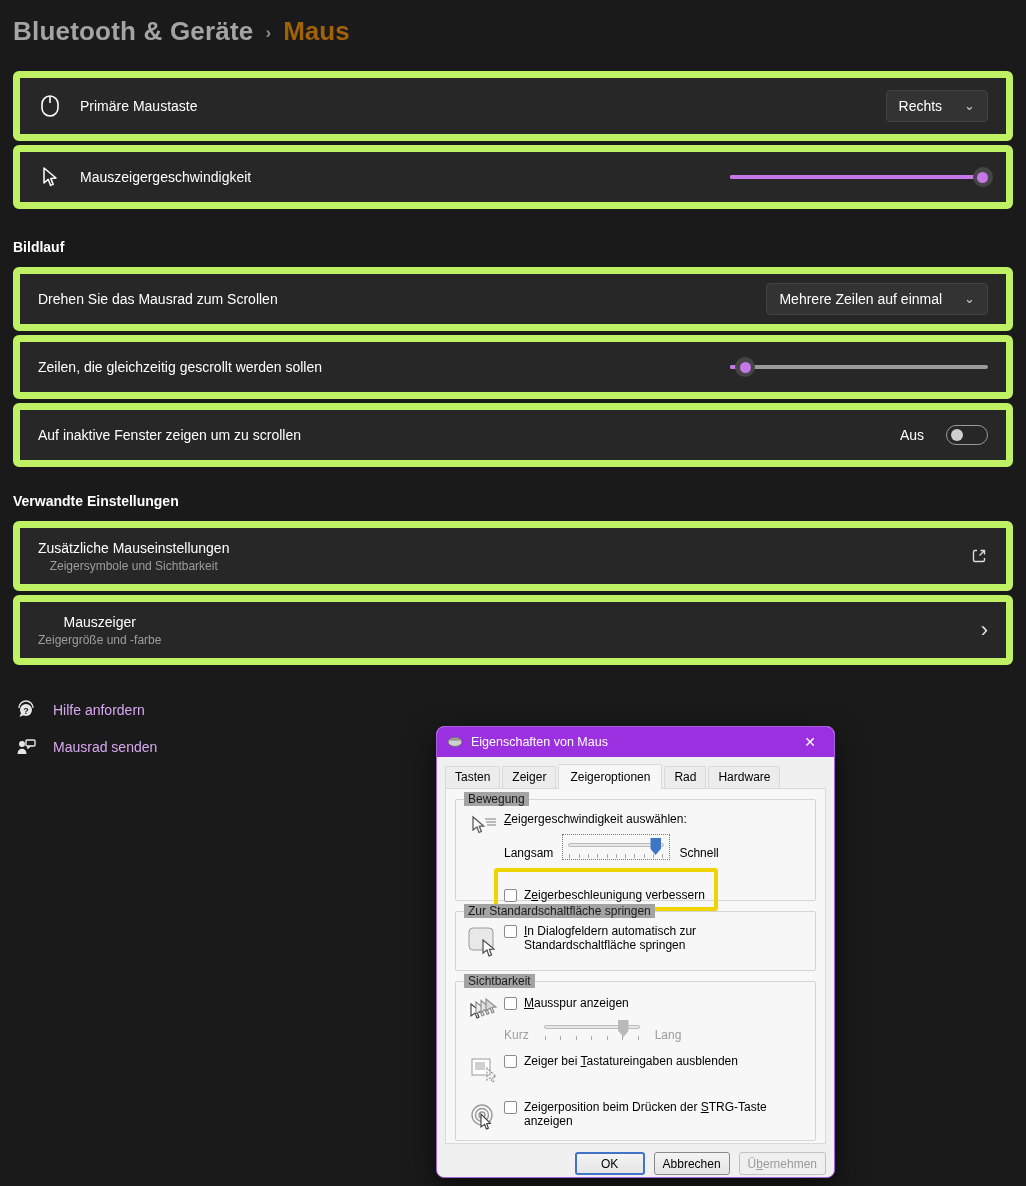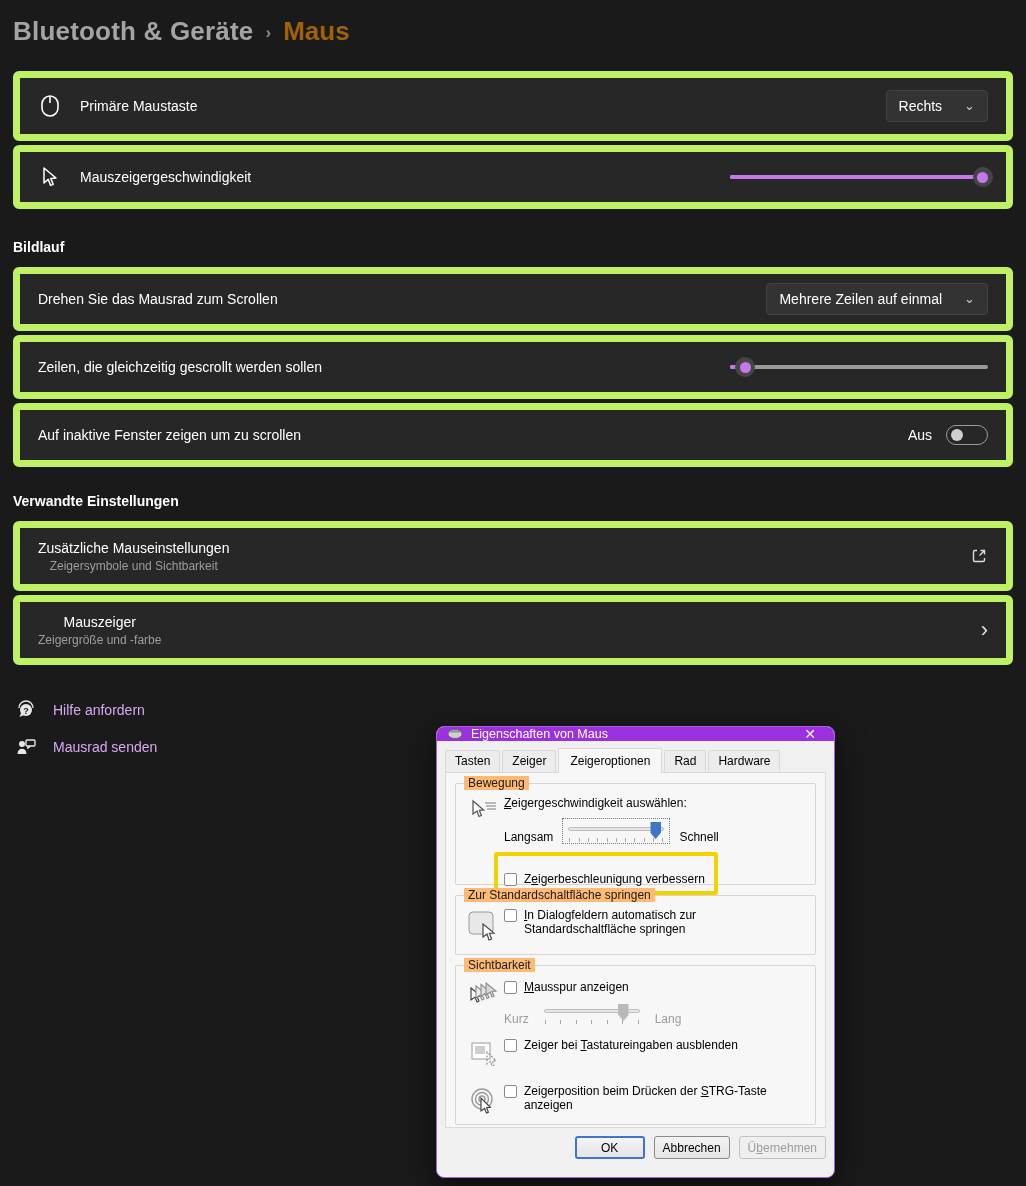--- a/index.html
+++ b/index.html
@@ -40,21 +40,21 @@
   .slider { position:relative; width:258px; height:20px; }
   .slider .track { position:absolute; left:0; right:0; top:8px; height:4px; border-radius:2px; background:#9a9a9a; }
   .slider .fill { position:absolute; left:0; top:8px; height:4px; border-radius:2px; background:#c678e8; }
   .slider .thumb {
     position:absolute; top:10px; width:20px; height:20px; border-radius:50%;
     background:#454545; transform:translate(-50%,-50%);
     display:flex; align-items:center; justify-content:center;
   }
   .slider .thumb::after { content:""; width:11px; height:11px; border-radius:50%; background:#c678e8; }
 
-  .toggle-wrap { display:flex; align-items:center; gap:14px; }
+  .toggle-wrap { display:flex; align-items:center; gap:22px; }
   .toggle-label { font-size:14px; color:#fff; }
   .toggle { width:42px; height:20px; border:1px solid #9b9b9b; border-radius:10px; position:relative; }
   .toggle .knob { position:absolute; left:4px; top:3px; width:12px; height:12px; border-radius:50%; background:#cfcfcf; }
 
   .section-label { font-size:14px; font-weight:700; color:#fff; margin:26px 0 12px 0; }
   .section-label.first { margin-top:30px; }
 
   .card .title-block { display:flex; flex-direction:column; gap:3px;text-align:center; }
   .card .title-main { font-size:14px; color:#fff; }
   .card .title-sub { font-size:12px; color:#9d9d9d; }
@@ -68,41 +68,41 @@
   .link-icon { width:22px; height:22px; display:flex; align-items:center; justify-content:center; }
 
   
   .dialog {
     position:absolute; left:436px; top:726px; width:399px; height:452px;
     background:#f0f0f0; border:1px solid #a85fe0; border-radius:8px;
     box-shadow:0 10px 30px rgba(0,0,0,.6);
     color:#000; font-size:12px;
   }
   .titlebar {
-    height:14px; background:#9a30e0; border-radius:7px 7px 0 0;
+    height:30px; background:#9a30e0; border-radius:7px 7px 0 0;
     display:flex; align-items:center; padding:0 10px; gap:8px; color:#fff;
   }
   .titlebar .t-title { font-size:12.5px; }
   .titlebar .t-close { margin-left:auto; font-size:14px; color:#fff; padding:2px 8px; cursor:default; }
 
   .tabs { display:flex; align-items:flex-end; margin:8px 8px 0 8px; height:23px; }
   .tab {
     background:#ececec; border:1px solid #d9d9d9; border-bottom:none;
     padding:3px 9px 4px 9px; font-size:12px; margin-right:2px;
     border-radius:2px 2px 0 0; color:#000;
   }
   .tab.active { background:#f7f7f7; padding:5px 11px 5px 11px; position:relative; z-index:2; margin-bottom:-1px; }
 
   .pane {
     margin:0 8px; background:#f7f7f7; border:1px solid #d9d9d9;
     height:356px; padding:10px 9px 8px 9px; position:relative; z-index:1;
   }
 
   .group { position:relative; border:1px solid #d5d5d5; border-radius:2px; margin-bottom:10px; padding:12px 8px 8px 8px; }
-  .group-label { position:absolute; top:-8px; left:8px; background:#fdba74; padding:0 4px; font-size:12px; color:#1a1a1a; }
+  .group-label { position:absolute; top:-8px; left:8px; background:#a3a3a3; padding:0 4px; font-size:12px; color:#1a1a1a; }
 
   .g-row { display:flex; align-items:flex-start; }
   .g-icon { width:40px; flex:0 0 40px; display:flex; justify-content:center; padding-top:2px; }
   .g-col { flex:1; }
 
   .u { text-decoration:underline; }
 
   .xp-slider-wrap { display:flex; align-items:flex-end; gap:9px; margin-top:8px; }
   .xp-slider { position:relative; width:108px; height:26px; border:1px dotted #7a7a7a; padding:2px 3px; }
   .xp-track { position:absolute; left:5px; right:5px; top:8px; height:4px; background:#e6e6e6; border:1px solid #bdbdbd; border-radius:2px; }

